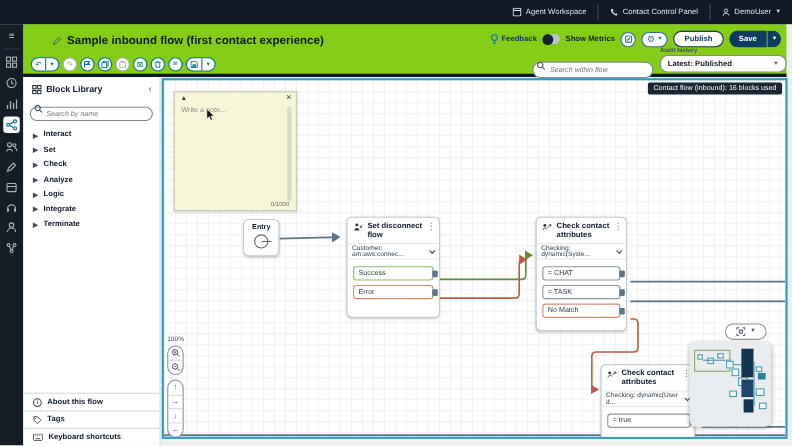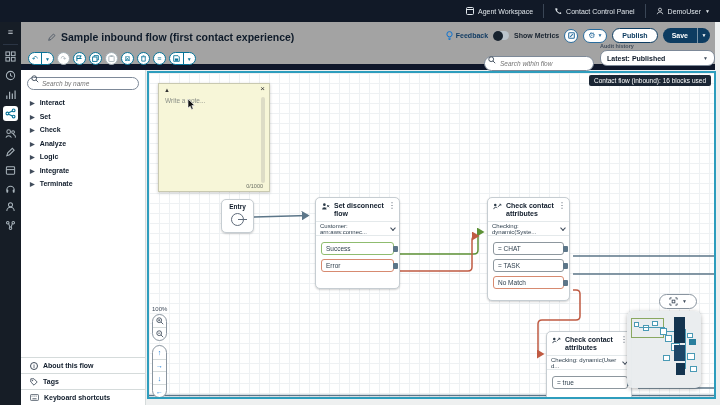--- a/index.html
+++ b/index.html
@@ -13,21 +13,21 @@
 .tn-item{display:flex;align-items:center;gap:4px;color:#dfe5ea;font-size:7px;padding:0 10px;height:14px;cursor:pointer}
 .tn-item+.tn-item{border-left:1px solid #3a4656}
 .caret{font-size:5px;color:inherit;line-height:1}
 
 .rail{position:absolute;left:0;top:22px;width:21px;height:383px;background:#161d26;z-index:25}
 .rail .burger{color:#cfd6dc;font-size:9px;text-align:center;padding-top:5px;height:22px;cursor:pointer}
 .rail-div{border-top:1px solid #2b3544;margin:0 3px}
 .rail-ic{position:absolute;left:3px;width:15px;height:15px;display:flex;align-items:center;justify-content:center;border-radius:3px;cursor:pointer}
 .rail-ic.sel{background:#fff}
 
-.fheader{position:absolute;left:21px;top:22px;width:694px;height:48px;background:#a3a3a3;border-bottom:6px solid #0f172a;z-index:20}
+.fheader{position:absolute;left:21px;top:22px;width:694px;height:48px;background:#84cc16;border-bottom:3px solid #0f172a;z-index:20}
 .ftitle{position:absolute;left:27px;top:9px;display:flex;align-items:center;gap:5px}
 .ftitle b{font-size:10.5px}
 .hright{position:absolute;right:5px;top:6px;display:flex;align-items:center;gap:5px}
 .feedback{display:flex;align-items:center;gap:3px;font-size:7px;font-weight:bold;color:#123c63;cursor:pointer}
 .toggle{width:16px;height:9px;border-radius:5px;background:#bac4cc;position:relative;cursor:pointer}
 .toggle i{position:absolute;left:0;top:-0.5px;width:10px;height:10px;border-radius:50%;background:#17222e}
 .tgl-lbl{font-size:7px;font-weight:bold;color:#17222e}
 .cbtn{width:14px;height:14px;border:1.4px solid #2a6d9e;border-radius:50%;display:flex;align-items:center;justify-content:center;background:#fff;cursor:pointer;color:#2a6d9e}
 .gearpill{height:14px;border:1.4px solid #2a6d9e;border-radius:8px;display:flex;align-items:center;gap:2px;padding:0 4px;color:#2a6d9e;background:#fff;cursor:pointer}
 .gearpill .g{font-size:8px;line-height:1}
@@ -309,20 +309,32 @@
   <div class="audit">
     <div class="lbl">Audit history</div>
     <div class="box">
         <span>Latest: Published</span>
         <span class="caret">▼</span>
       </div>
   </div>
 </div>
 
 <div class="panel">
+  <div class="p-head">
+    <svg width="9" height="9" viewBox="0 0 12 12">
+        <g fill="none" stroke="#0f1b2a" stroke-width="1.2">
+          <rect x="1" y="1" width="4" height="4"></rect>
+          <rect x="7" y="1" width="4" height="4"></rect>
+          <rect x="1" y="7" width="4" height="4"></rect>
+          <rect x="7" y="7" width="4" height="4"></rect>
+        </g>
+      </svg>
+    <b>Block Library</b>
+    <span class="col">‹</span>
+  </div>
   <div class="p-search">
     <svg width="8" height="8" viewBox="0 0 10 10">
         <circle cx="4" cy="4" r="3" fill="none" stroke="#414d5c" stroke-width="1.2"></circle>
         <line x1="6.3" y1="6.3" x2="9" y2="9" stroke="#414d5c" stroke-width="1.2"></line>
       </svg>
     <input placeholder="Search by name" style="">
   </div>
   <div class="cat">
       <span class="tri">▶</span>
       <span>Interact</span>

